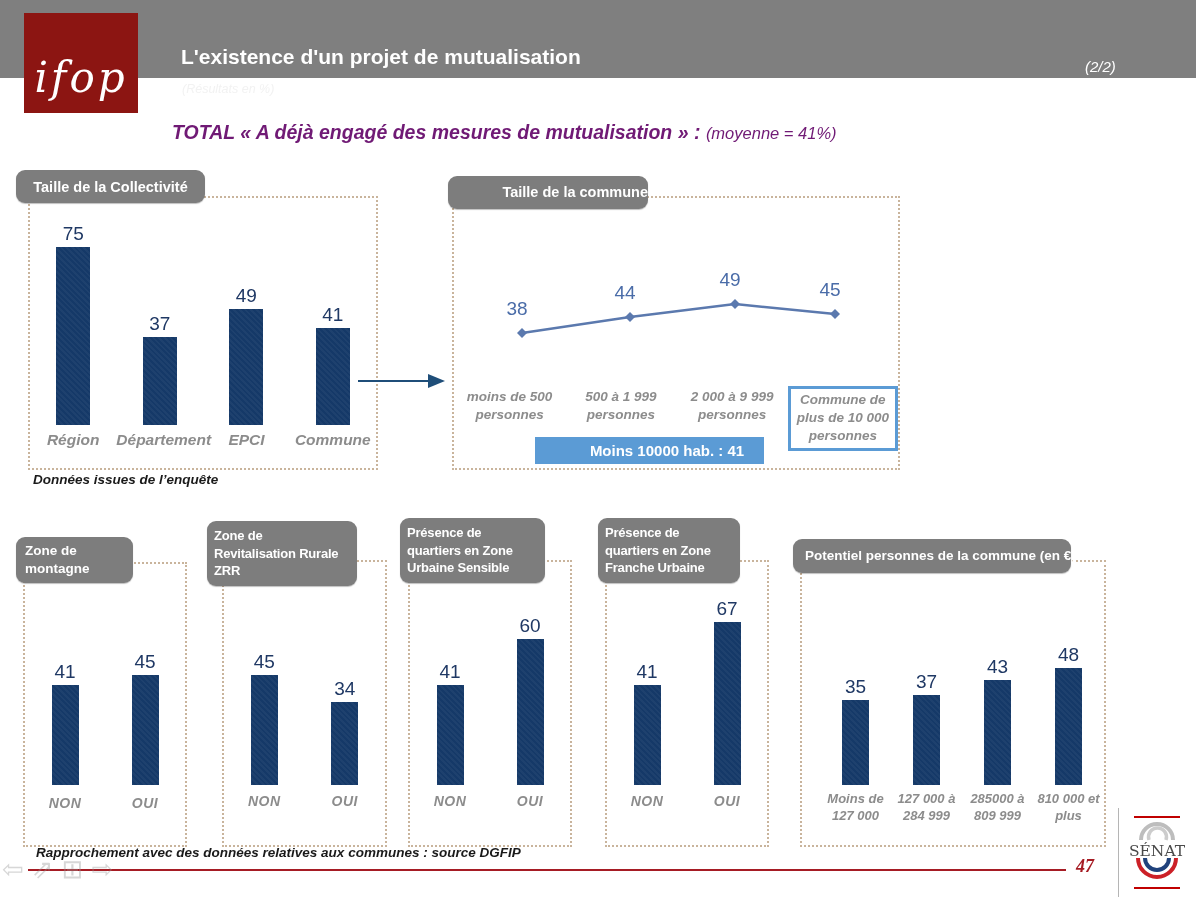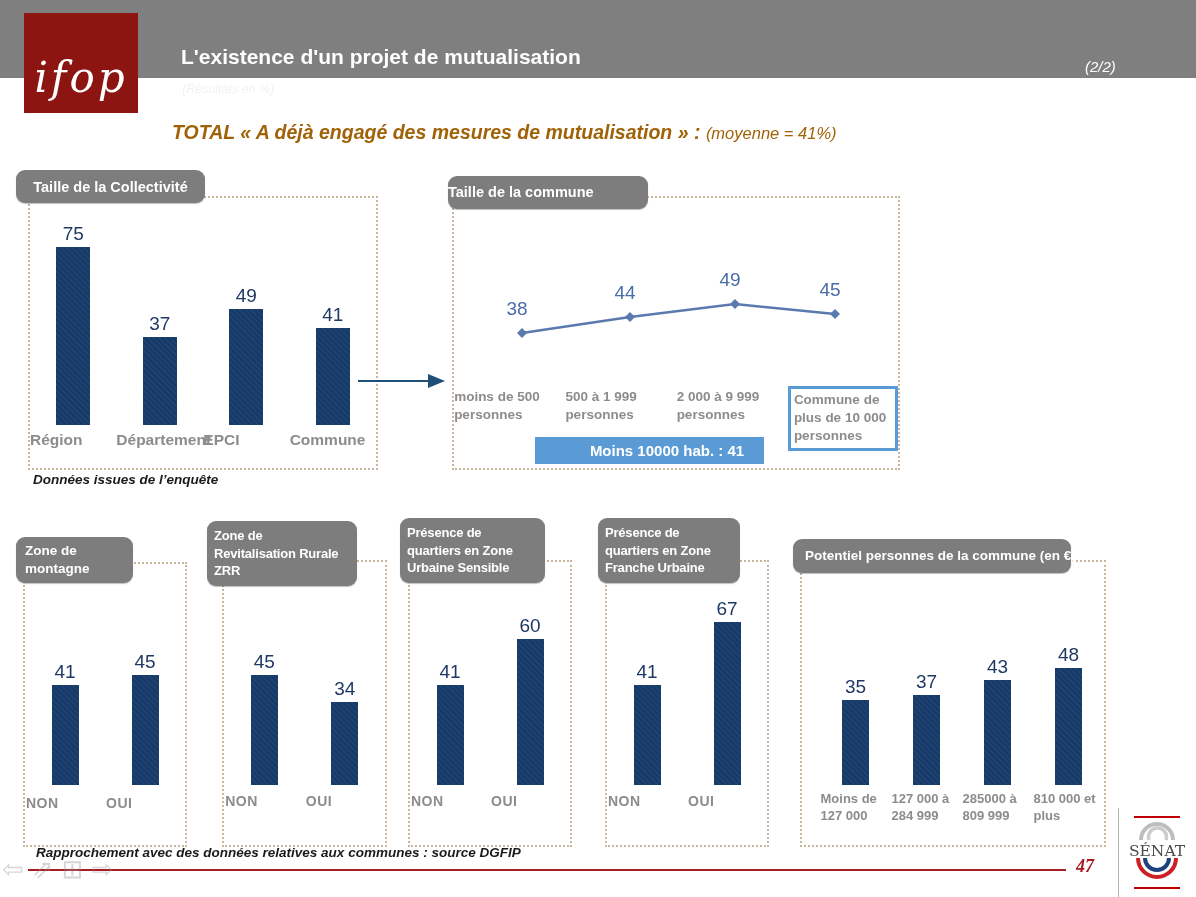--- a/index.html
+++ b/index.html
@@ -7,46 +7,46 @@
          font-family:"Liberation Sans",sans-serif;}
   
   .banner{position:absolute;left:0;top:28;width:1196px;height:78px;background:#7f7f7f;}
   .logo{position:absolute;left:24px;top:13px;width:114px;height:100px;background:#8c1512;z-index:3;
         display:flex;align-items:flex-end;justify-content:center;}
   .logo-text{font-family:"DejaVu Serif",serif;font-style:italic;color:#fff;font-size:42px;
              letter-spacing:3px;line-height:1;padding-bottom:14px;}
   .slide-title{position:absolute;left:181px;top:45px;color:#fff;font-size:21px;font-weight:bold;z-index:4;}
   .slide-subtitle{position:absolute;left:182px;top:82px;color:#f2f2f2;font-size:12.5px;font-style:italic;z-index:4;}
   .page-indicator{position:absolute;left:1085px;top:58px;color:#fff;font-size:15px;font-style:italic;z-index:4;}
-  .total-line{position:absolute;left:172px;top:121px;color:#a16207;font-style:italic;white-space:nowrap;}
+  .total-line{position:absolute;left:172px;top:121px;color:#701a75;font-style:italic;white-space:nowrap;}
   .total-main{font-size:19.5px;font-weight:bold;}
   .total-suffix{font-size:16.5px;}
   
   .chart-box{position:absolute;border:2px dotted #c9b49c;background:#fff;}
   .glabel{position:absolute;background:#7d7d7d;color:#fff;font-weight:bold;border-radius:9px;
           z-index:5;white-space:pre-line;line-height:1.35;box-shadow:0 1px 1px rgba(0,0,0,.25);}
   .bars-row{position:absolute;left:0;right:0;display:flex;align-items:flex-end;justify-content:space-around;}
   .bar-cell{display:flex;flex-direction:column;align-items:center;}
   .bar-value{color:#1f3864;font-weight:normal;font-size:19px;margin-bottom:4px;line-height:1;}
   .bar{background:#153968;background-image:repeating-linear-gradient(45deg,rgba(255,255,255,.04) 0 2px,transparent 2px 4px);}
   .cats-row{position:absolute;left:0;right:0;display:flex;justify-content:space-around;align-items:flex-start;}
-  .cat-cell{color:#8c8c8c;font-weight:600;}
+  .cat-cell{text-align:center;color:#8c8c8c;font-weight:600;font-style:italic;}
   
   #nature-box{left:28px;top:196px;width:346px;height:270px;}
   #nature-label{left:16px;top:170px;width:189px;height:25px;font-size:14.5px;text-align:center;padding-top:8px;}
   #nature-bars{top:0;height:227px;}
   #nature-bars .bar-cell{width:87px;}
   #nature-cats{top:233px;font-size:15.5px;}
   #nature-cats .cat-cell{width:87px;white-space:nowrap;}
   #footnote-top{position:absolute;left:33px;top:472px;font-size:13.5px;font-style:italic;color:#1a1a1a;font-weight:600;}
   
   #flow-arrow{position:absolute;left:358px;top:372px;}
   
   #taille-box{left:452px;top:196px;width:444px;height:270px;}
-  #taille-label{left:448px;top:176px;width:200px;height:26px;font-size:14.5px;text-align:left;padding-top:7px;}
+  #taille-label{left:448px;top:176px;width:200px;height:26px;font-size:14.5px;text-align:right;padding-top:7px;}
   #taille-svg{position:absolute;left:0;top:0;}
   #taille-cats{top:190px;font-size:13.5px;line-height:1.35;}
   #taille-cats .cat-cell{width:111px;}
   #taille-cats .boxed{border:3px solid #5b9bd5;background:#fff;width:98px;padding:2px 3px;margin-top:-2px;}
   #taille-callout{position:absolute;left:81px;top:239px;width:194px;height:27px;background:#5b9bd5;
                   color:#fff;font-weight:bold;font-size:15px;text-align:center;line-height:27px;padding-left:35px;}
   
   #zm-box{left:23px;top:562px;width:160px;height:281px;}
   #zm-label{left:16px;top:537px;width:99px;font-size:13.5px;padding:5px 9px;}
   #zrr-box{left:222px;top:560px;width:161px;height:283px;}

